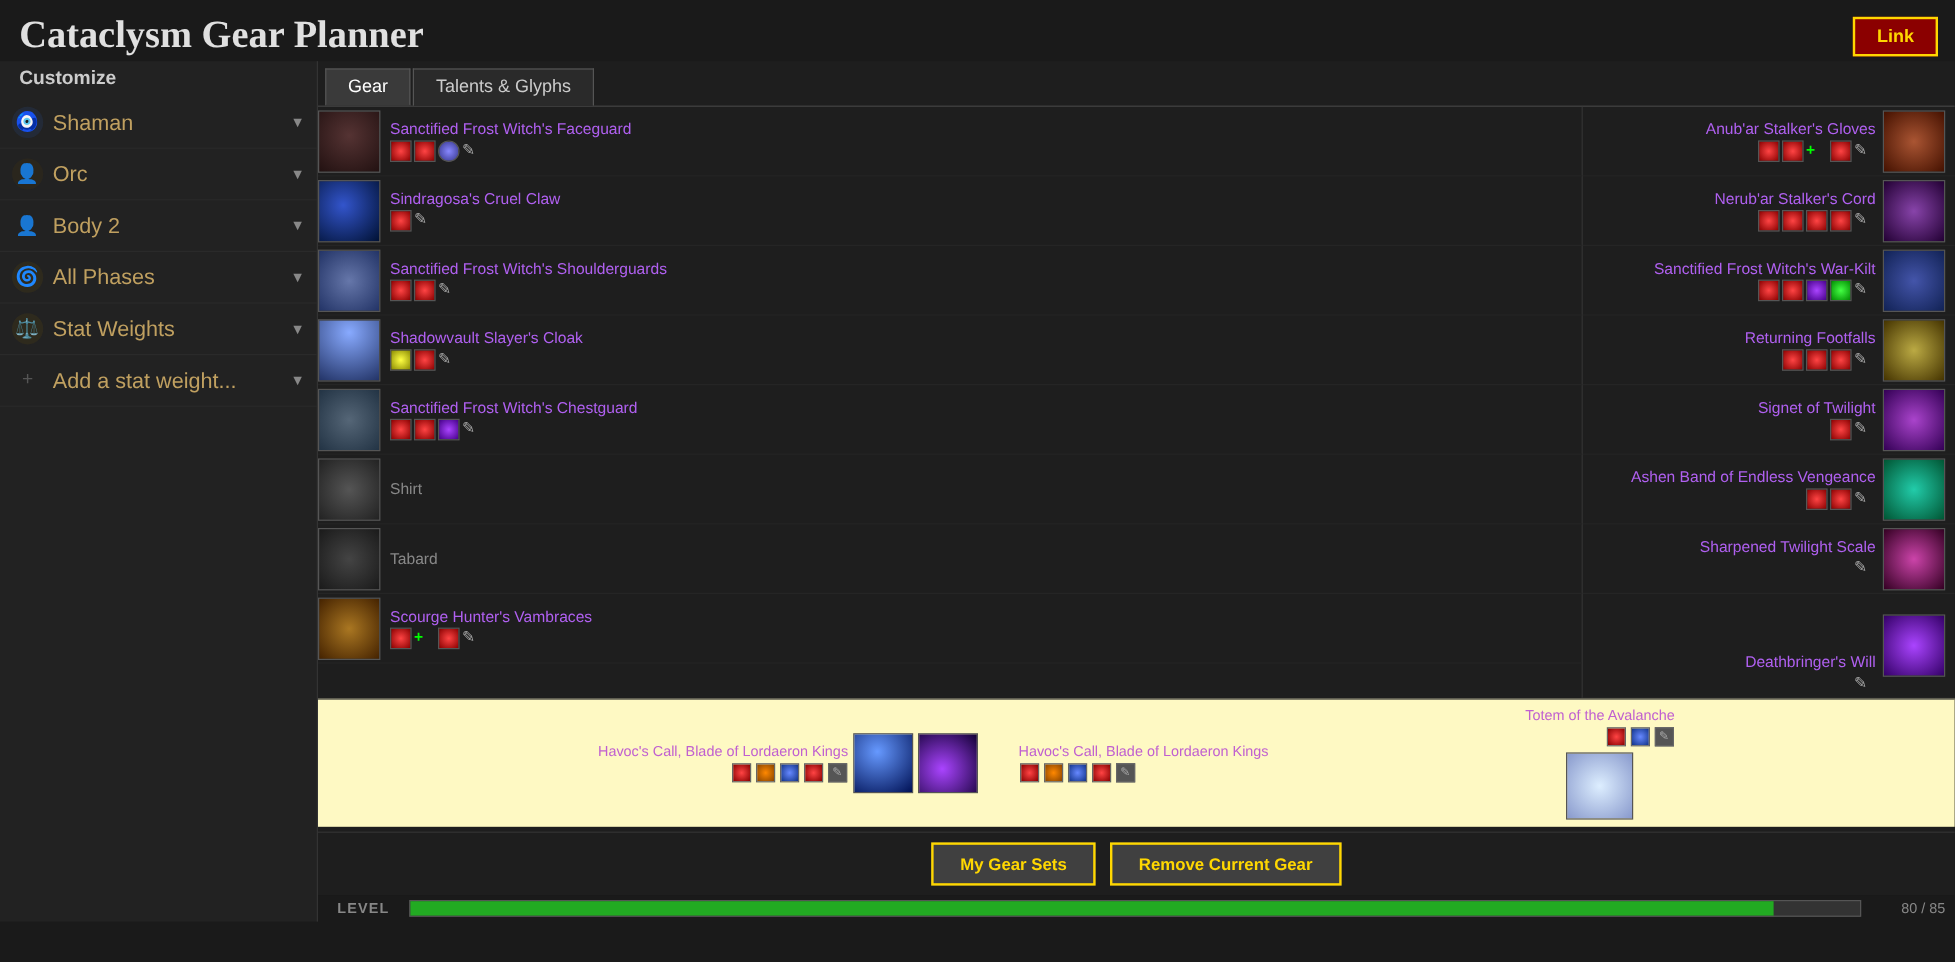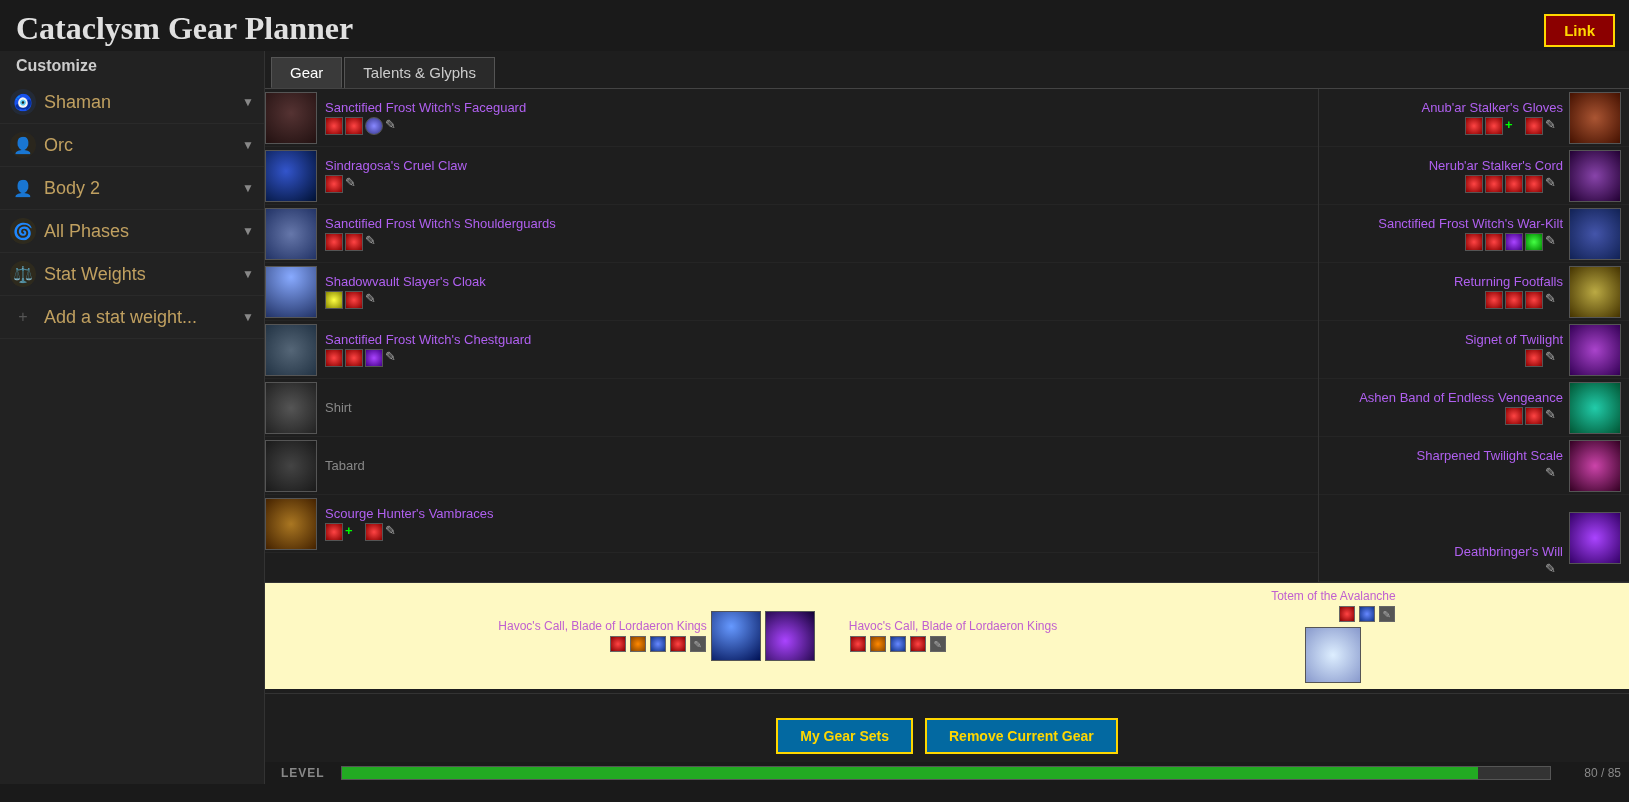--- a/index.html
+++ b/index.html
@@ -148,27 +148,26 @@
       display: flex;
       align-items: center;
       justify-content: center;
       padding: 8px;
       gap: 12px;
       border-top: 1px solid #333;
       margin-top: 4px;
     }
     .bottom-btn {
       padding: 8px 22px;
-      background: #0369a1;
+      background: #404040;
       color: #ffd700;
       border: 2px solid #ffd700;
       font-size: 14px;
       font-weight: bold;
       cursor: pointer;
-      margin-top: 16px;
     }
     .weapon-slot {
       display: flex;
       align-items: center;
       gap: 4px;
     }
     .wep-thumb {
       width: 50px;
       height: 50px;
       background: #333;

